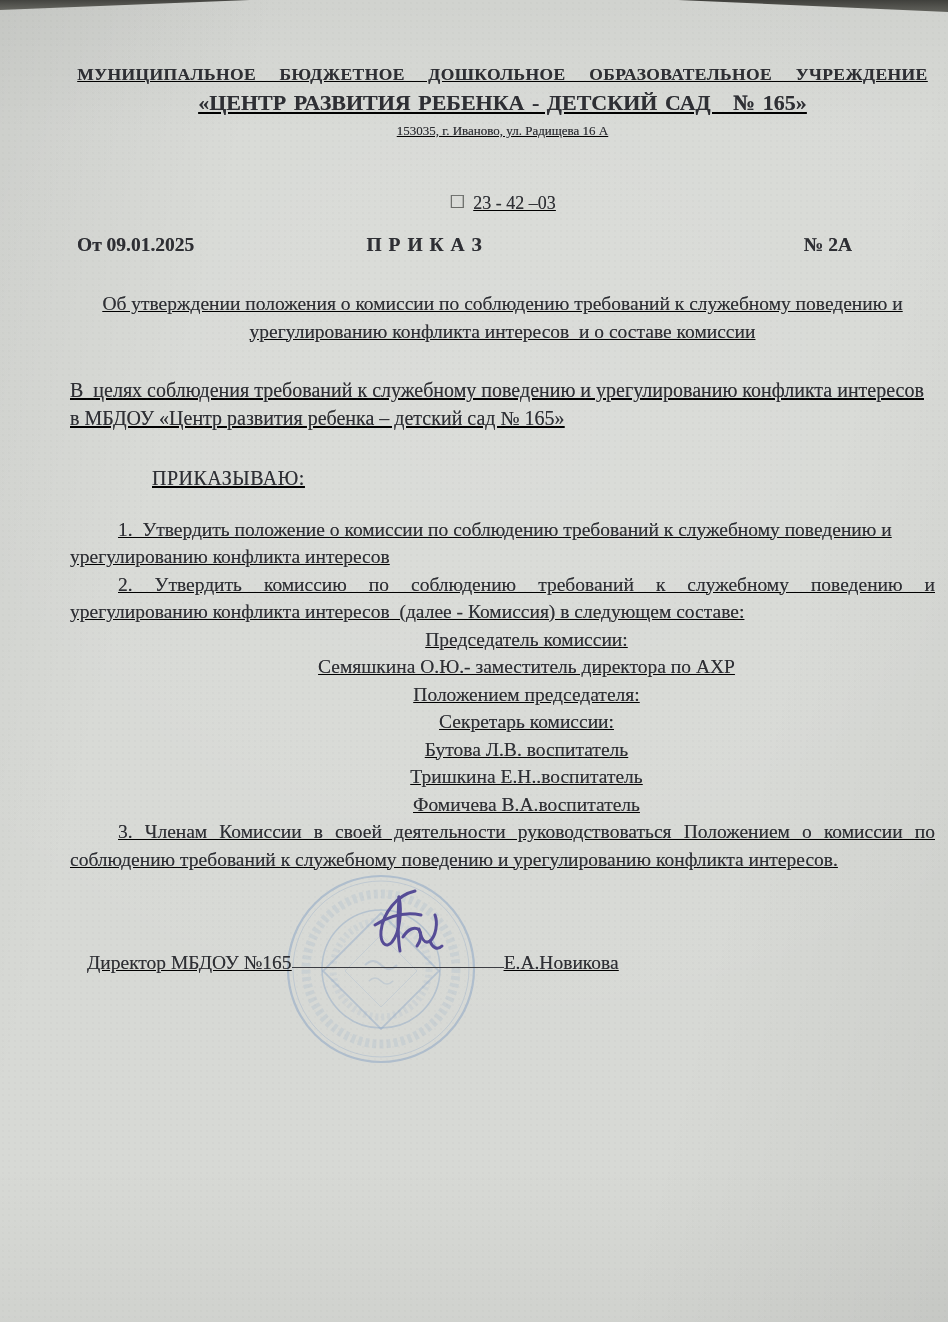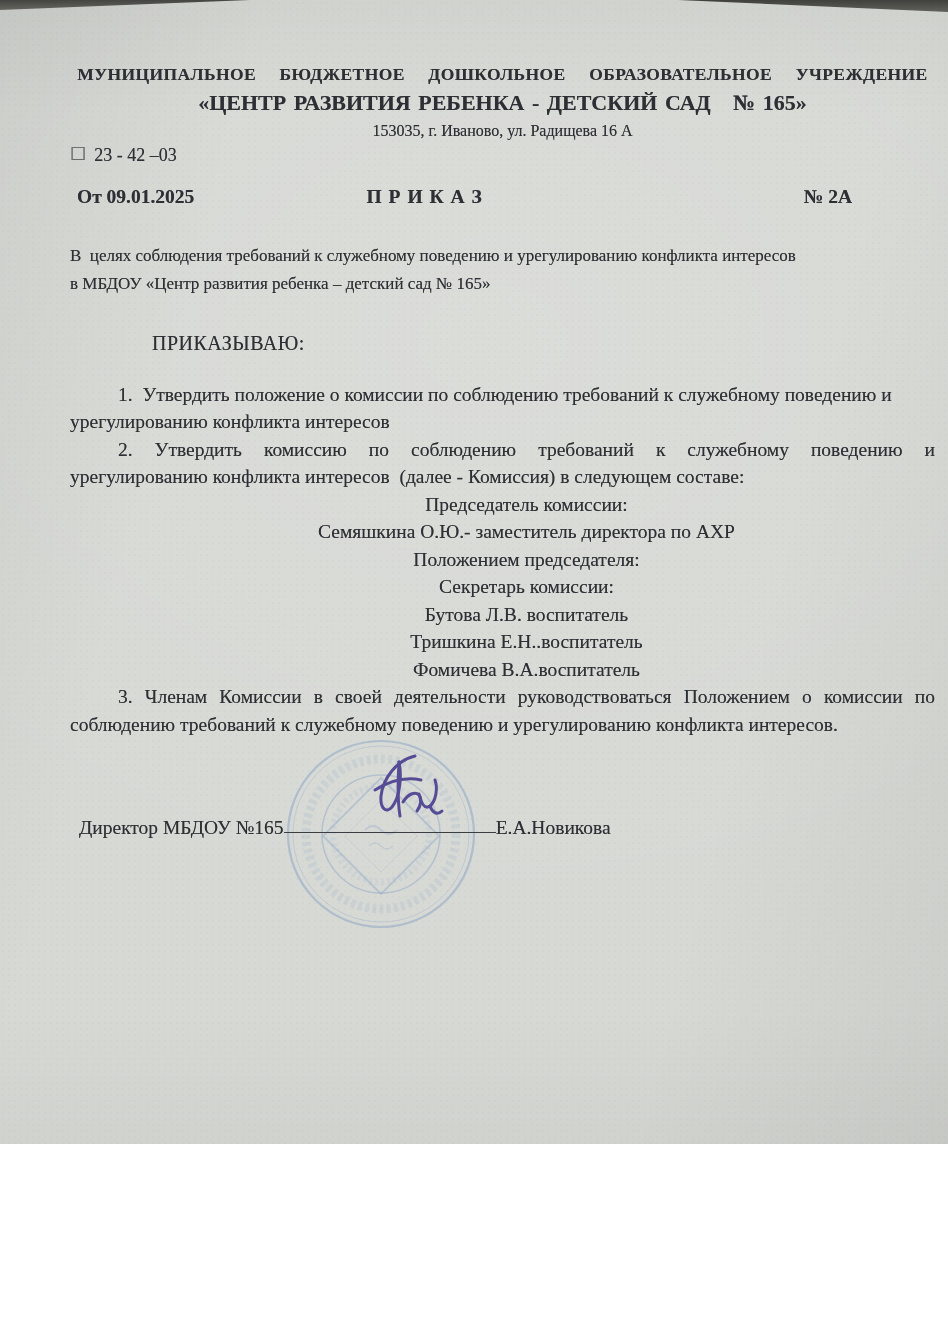--- a/index.html
+++ b/index.html
@@ -9,26 +9,27 @@
   body {
     width: 948px;
     height: 1322px;
     overflow: hidden;
     font-family: "Liberation Serif", "DejaVu Serif", serif;
   }
   
   .photo {
     position: relative;
     width: 948px;
-    height: 1144px;
+    height: 1322px;
     background:
       radial-gradient(130% 85% at 52% 30%, rgba(255,255,255,0.10), rgba(255,255,255,0) 62%),
       linear-gradient(104deg, rgba(0,0,0,0.055), rgba(0,0,0,0) 22%, rgba(0,0,0,0) 74%, rgba(0,0,0,0.05)),
       linear-gradient(180deg, rgba(0,0,0,0.04), rgba(0,0,0,0) 10%, rgba(0,0,0,0) 88%, rgba(0,0,0,0.03)),
       #d7d9d5;
+    text-decoration: underline;
   }
   .photo::after { 
     content: "";
     position: absolute;
     inset: 0;
     background-image: radial-gradient(rgba(70,75,70,0.05) 1px, transparent 1.2px);
     background-size: 6px 6px;
     opacity: .5;
     pointer-events: none;
   }
@@ -71,28 +72,29 @@
     text-align: center;
     font-weight: bold;
     font-size: 22px;
     line-height: 27px;
     margin-top: 2px;
     word-spacing: 2px;
     white-space: pre-wrap;
   }
   .org-address {
     text-align: center;
-    font-size: 16px;
+    font-size: 13px;
     line-height: 24px;
     margin-top: 3px;
   }
   .org-phone {
-    text-align: left;
+    text-align: center;
     font-size: 18px;
     line-height: 24px;
+    margin-top: 48px;
   }
   .phone-glyph {
     display: inline-block;
     color: #6a6c68;
     margin-right: 8px;
     transform: translateY(-1px);
   }
 
   .order-line {
     position: relative;
@@ -100,42 +102,42 @@
     height: 27px;
     font-weight: bold;
     font-size: 19.5px;
     line-height: 27px;
   }
   .order-date { position: absolute; left: 7px; }
   .order-title { position: absolute; left: 41%; transform: translateX(-50%); white-space: pre; letter-spacing: 1px; }
   .order-number { position: absolute; right: 83px; }
 
   .subject { margin-top: 32px; font-size: 19.5px; line-height: 27.5px; }
-  .preamble { margin-top: 32px; font-size: 17px; line-height: 27.5px; }
+  .preamble { margin-top: 32px; font-size: 20px; line-height: 27.5px; }
   .directive {
     margin-top: 33px;
     margin-left: 82px;
     font-size: 20px;
     line-height: 27.5px;
     letter-spacing: 0.5px;
   }
   .items { margin-top: 23px; font-size: 19.5px; line-height: 27.5px; }
   .first-line { text-indent: 48px; }
   .stretch { text-align: justify; text-align-last: justify; }
   .roster-line { margin-left: 48px; text-align: center; }
 
   
   .signature-area {
     position: relative;
     margin-top: 76px;
     height: 30px;
     font-size: 19.5px;
     line-height: 27px;
   }
-  .sig-row { position: relative; z-index: 2; margin-left: 9px; }
+  .sig-row { position: relative; z-index: 2; margin-left: 17px; }
   .sig-underline {
     display: inline-block;
     width: 212px;
     border-bottom: 1.6px solid #3c3d42;
     transform: translateY(-1px);
   }
   .stamp-svg {
     position: absolute;
     left: 215px;
     top: -76px;
@@ -166,20 +168,24 @@
         <span class="phone-glyph">☐</span><span>23 - 42 –03</span>
       </div>
     </div>
 
     <div class="order-line">
       <span class="order-date">От 09.01.2025</span>
       <span class="order-title">П Р И К А З</span>
       <span class="order-number">№ 2А</span>
     </div>
 
+    <div class="subject">
+      <div class="line center">Об утверждении положения о комиссии по соблюдению требований к служебному поведению и</div>
+      <div class="line center">урегулированию конфликта интересов  и о составе комиссии</div>
+    </div>
 
     <div class="preamble">
       <div class="line">В  целях соблюдения требований к служебному поведению и урегулированию конфликта интересов</div>
       <div class="line">в МБДОУ «Центр развития ребенка – детский сад № 165»</div>
     </div>
 
     <div class="directive">ПРИКАЗЫВАЮ:</div>
 
     <div class="items">
       <div class="item">

